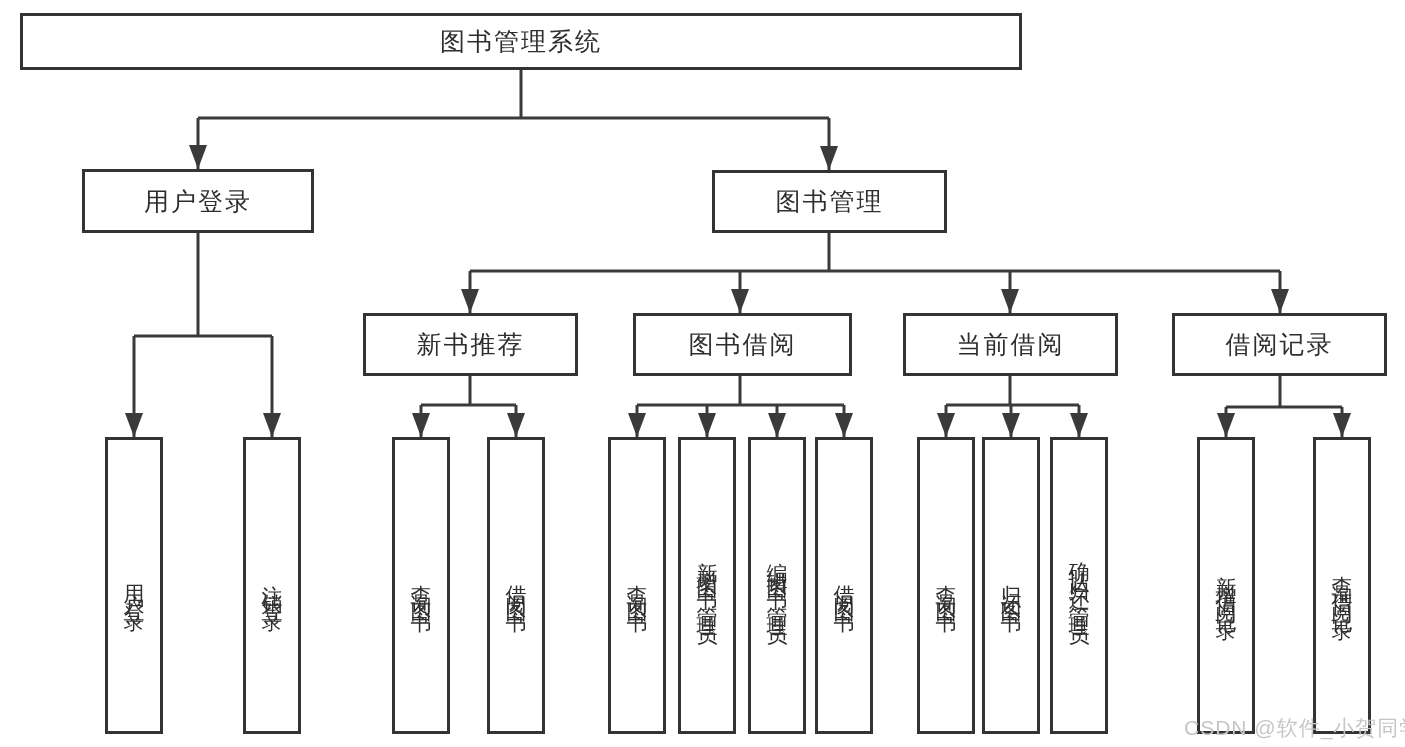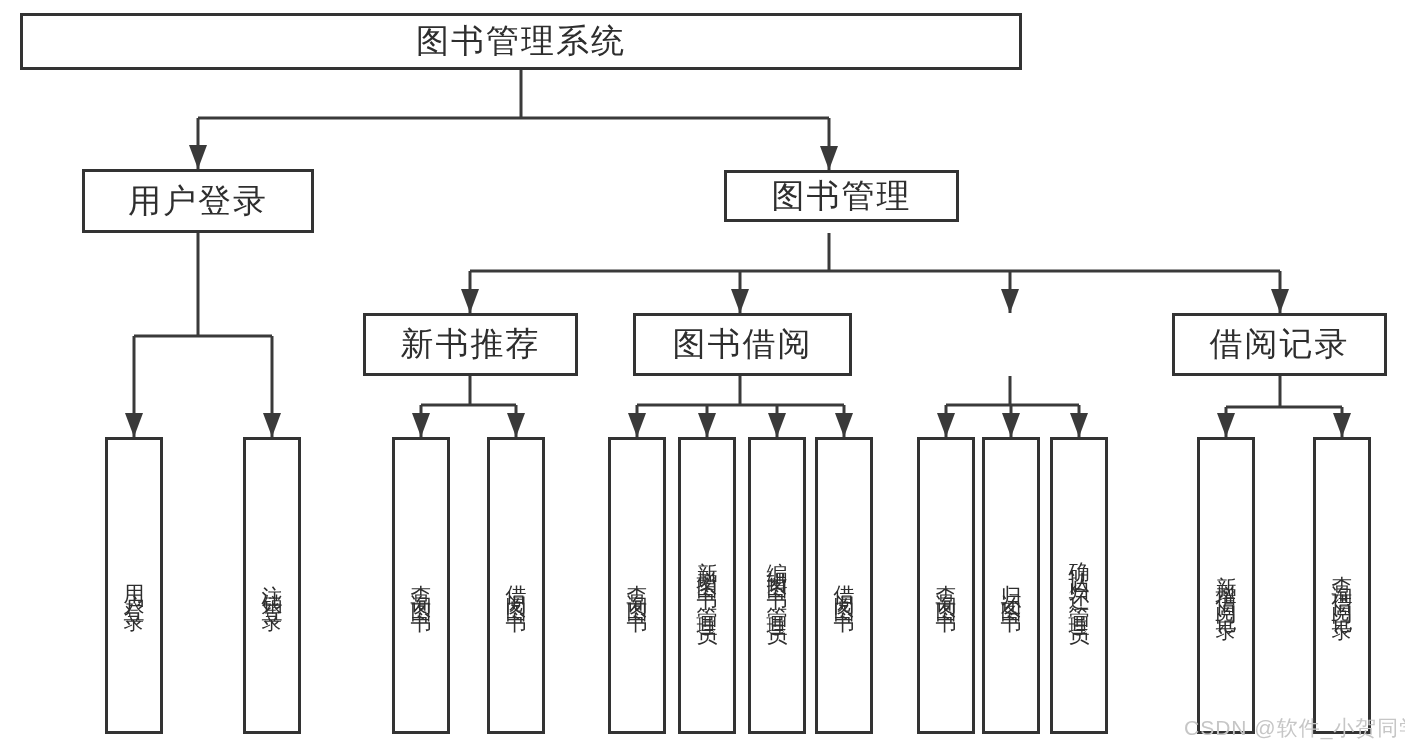--- a/index.html
+++ b/index.html
@@ -38,21 +38,21 @@
     box-sizing: border-box;
     border: 3px solid var(--box_border, #333333);
     background: #ffffff;
     color: var(--text, #2e2e2e);
     display: flex;
     align-items: center;
     justify-content: center;
     z-index: 1;
   }
   .hbox {
-    font-size: 33px;
+    font-size: 25px;
     letter-spacing: 2px;
     white-space: nowrap;
   }
   .vbox {
     writing-mode: vertical-rl;
     font-size: 21px;
     letter-spacing: 9px;
     line-height: 52px;
     text-align: center;
   }
@@ -123,24 +123,25 @@
     <g>
       <path class="wire" d="M1280,376 V407 M1226,407 H1342"></path>
       <line class="wire" x1="1226" y1="407" x2="1226" y2="437" marker-end="url(#ah)"></line>
       <line class="wire" x1="1342" y1="407" x2="1342" y2="437" marker-end="url(#ah)"></line>
     </g>
   </svg>
 
   <div class="node hbox" style="left:20px; top:13px; width:1002px; height:57px;">图书管理系统</div>
 
   <div class="node hbox" style="left:82px; top:169px; width:232px; height:64px;">用户登录</div>
-  <div class="node hbox" style="left:712px; top:170px; width:235px; height:52px;margin-left:12px;">图书管理</div>
+  <div class="node hbox" style="left:712px; top:170px; width:235px; height:63px;">图书管理</div>
 
   <div class="node hbox" style="left:363px; top:313px; width:215px; height:63px;">新书推荐</div>
   <div class="node hbox" style="left:633px; top:313px; width:219px; height:63px;">图书借阅</div>
+  <div class="node hbox" style="left:903px; top:313px; width:215px; height:63px;">当前借阅</div>
   <div class="node hbox" style="left:1172px; top:313px; width:215px; height:63px;">借阅记录</div>
 
   <div class="node vbox" style="left:105px; top:437px; width:58px; height:297px;">用户登录</div>
   <div class="node vbox" style="left:243px; top:437px; width:58px; height:297px;">注销登录</div>
 
   <div class="node vbox" style="left:392px; top:437px; width:58px; height:297px;">查询图书</div>
   <div class="node vbox" style="left:487px; top:437px; width:58px; height:297px;">借阅图书</div>
 
   <div class="node vbox" style="left:608px; top:437px; width:58px; height:297px;">查询图书</div>
   <div class="node vbox" style="left:678px; top:437px; width:58px; height:297px;">新增图书（管理员）</div>

